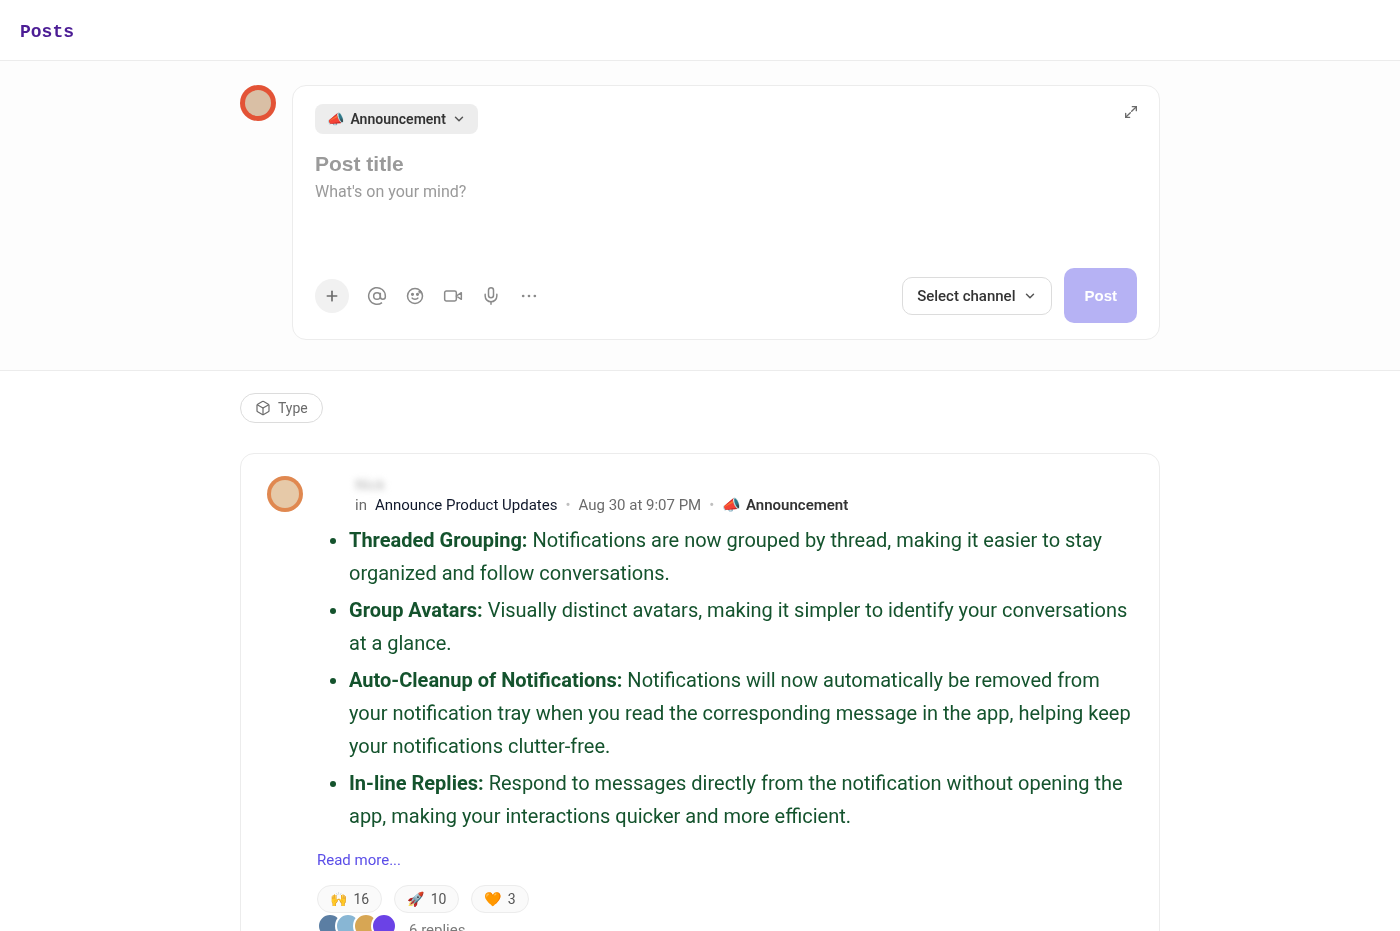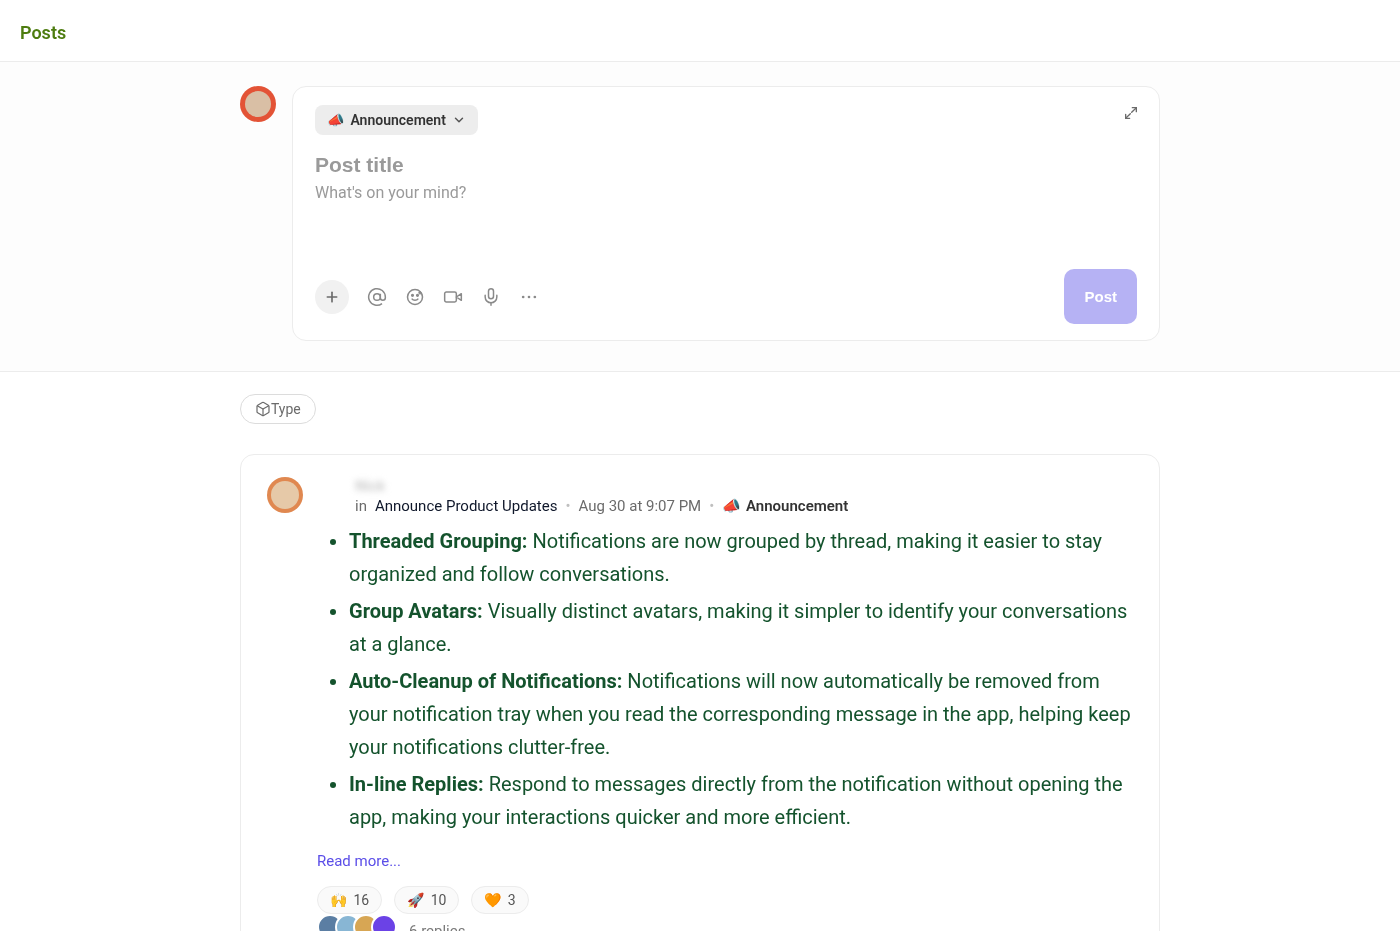--- a/index.html
+++ b/index.html
@@ -9,21 +9,22 @@
     color: #1a1a1a;
     font-size: 15px;
   }
   .page-header {
     padding: 22px 20px 18px 20px;
     border-bottom: 1px solid #ececec;
   }
   .page-title {
     font-size: 18px;
     font-weight: 600;
-    color: #4d7c0f;
+    color: #4c1d95;
+    font-family: Liberation Mono, monospace;
   }
   .composer-section {
     border-bottom: 1px solid #ececec;
     padding: 24px 0 30px 0;
     background: #fdfdfd;
   }
   .composer-row {
     display: flex;
     max-width: 960px;
     margin: 0 auto;
@@ -167,20 +168,21 @@
     cursor: pointer;
   }
   .filters-row {
     max-width: 960px;
     margin: 0 auto;
     padding: 22px 20px 0 20px;
   }
   .filter-chip {
     display: inline-flex;
     align-items: center;
+    gap: 7px;
     border: 1px solid #dcdcdc;
     border-radius: 999px;
     padding: 6px 14px;
     font-size: 14px;
     color: #6b6b6b;
     cursor: pointer;
     background: #fff;
   }
   .feed {
     max-width: 960px;
@@ -373,20 +375,26 @@
           </div>
           <div class="tool-icon">
             <svg width="20" height="20" viewBox="0 0 24 24" fill="currentColor">
                 <circle cx="5" cy="12" r="1.6"></circle>
                 <circle cx="12" cy="12" r="1.6"></circle>
                 <circle cx="19" cy="12" r="1.6"></circle>
               </svg>
           </div>
         </div>
         <div class="toolbar-right">
+          <div class="channel-select">
+            <span>Select channel</span>
+            <svg width="14" height="14" viewBox="0 0 24 24" fill="none" stroke="#555" stroke-width="2.5" stroke-linecap="round" stroke-linejoin="round">
+                <polyline points="6 9 12 15 18 9"></polyline>
+              </svg>
+          </div>
           <button class="post-btn">Post</button>
         </div>
       </div>
     </div>
   </div>
 </div>
 
 <div class="filters-row">
   <div class="filter-chip">
     <svg width="16" height="16" viewBox="0 0 24 24" fill="none" stroke="currentColor" stroke-width="1.8" stroke-linejoin="round">

